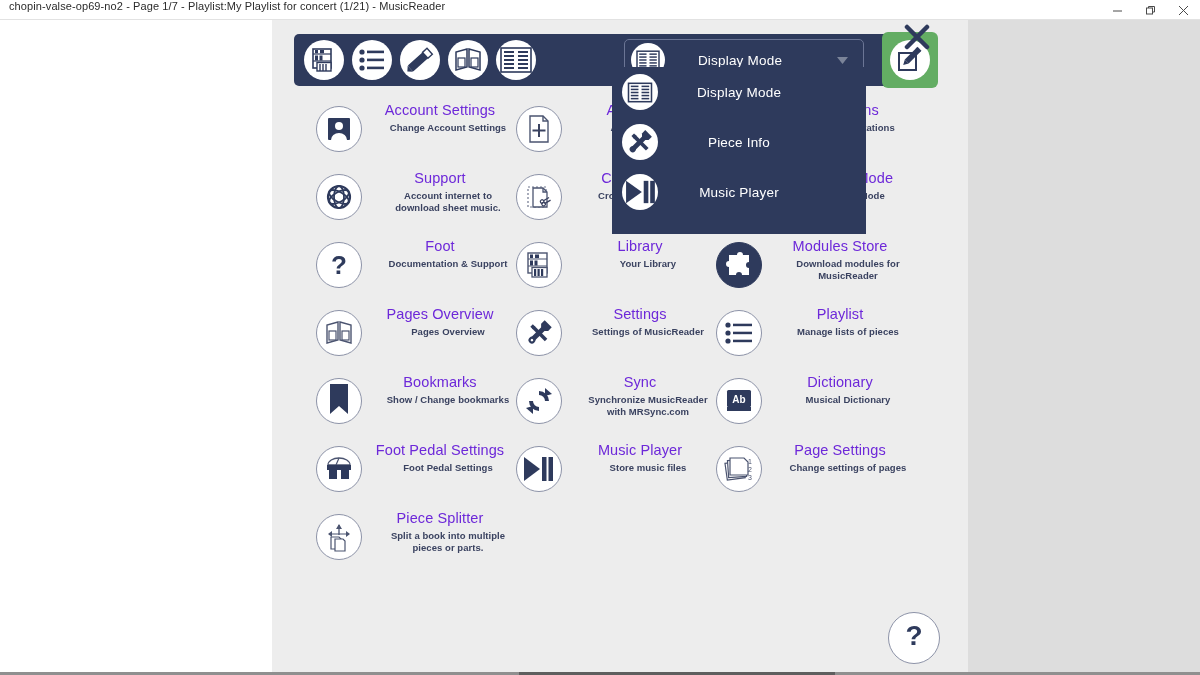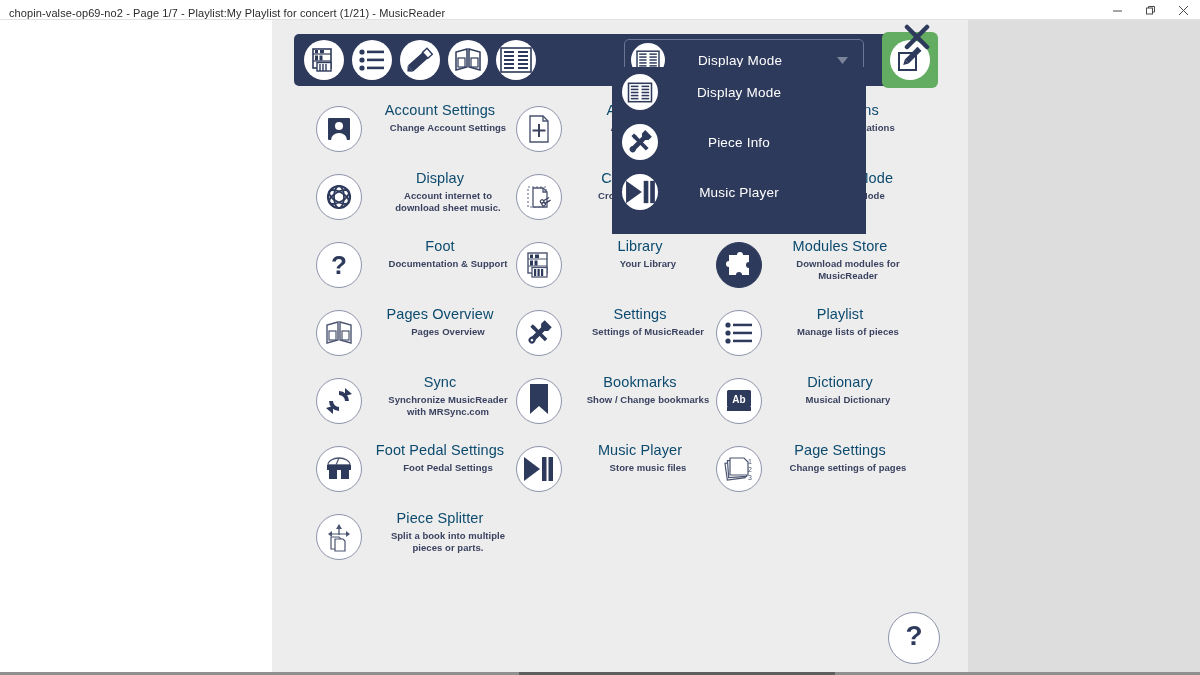--- a/index.html
+++ b/index.html
@@ -9,21 +9,21 @@
     overflow: hidden;
     background: #ffffff;
   }
 
   
   .titlebar {
     position: absolute; top: 0; left: 0;
     width: 1200px; height: 20px;
     background: #ffffff;
     border-bottom: 1px solid #e2e2e2;
-    display: flex; align-items: flex-end;
+    display: flex; align-items: flex-start;
   }
   .titlebar-text {
     font-size: 11px; color: #2b2b2b;
     padding-left: 9px; white-space: nowrap;
     letter-spacing: 0.1px;
   }
   .win-controls {
     position: absolute; right: 0; top: 0;
     height: 20px; display: flex;
   }
@@ -176,21 +176,21 @@
     background: #ffffff;
     display: flex; align-items: center; justify-content: center;
     overflow: hidden;
   }
   .cell-text {
     flex: 1;
     text-align: center;
     padding-left: 2px;
   }
   .cell-title {
-    font-size: 14.5px; color: #0c4a6e;
+    font-size: 14.5px; color: #6d28d9;
     line-height: 17px;
     letter-spacing: 0.1px;
   }
   .cell-desc {
     font-size: 9.5px; color: #3a4260;
     font-weight: bold;
     line-height: 11.5px;
     margin-top: 3px;
     letter-spacing: 0.05px;
     margin-left: 16px;
@@ -489,21 +489,21 @@
         <div class="icon-circle">
           <svg width="32" height="32" viewBox="0 0 32 32">
             <circle cx="16" cy="16" r="11" class="navy-s" stroke-width="2.2"></circle>
             <ellipse cx="16" cy="16" rx="5" ry="11" class="navy-s" stroke-width="1.8"></ellipse>
             <ellipse cx="16" cy="16" rx="11" ry="5" class="navy-s" stroke-width="1.8" transform="rotate(30 16 16)"></ellipse>
             <ellipse cx="16" cy="16" rx="11" ry="5" class="navy-s" stroke-width="1.8" transform="rotate(-30 16 16)"></ellipse>
           </svg>
         </div>
       </div>
       <div class="cell-text">
-        <div class="cell-title">Display</div>
+        <div class="cell-title">Support</div>
         <div class="cell-desc">Account internet to download sheet music.</div>
       </div>
     </div>
 
     <div class="cell">
       <div class="cell-icon">
         <div class="icon-circle">
           <svg width="30" height="30" viewBox="0 0 30 30">
             <rect x="4" y="5" width="18" height="20" fill="none" stroke="#6f768e" stroke-width="1.2" stroke-dasharray="2 2"></rect>
             <path d="M9 6 h10 l4 4 v15 h-14 Z" class="wht" stroke="#4b5470" stroke-width="1.3"></path>
@@ -651,45 +651,45 @@
       </div>
       <div class="cell-text">
         <div class="cell-title">Playlist</div>
         <div class="cell-desc">Manage lists of pieces</div>
       </div>
     </div>
 
     <div class="cell">
       <div class="cell-icon">
         <div class="icon-circle">
+          <svg width="26" height="34" viewBox="0 0 26 34">
+            <path d="M4 0 h18 v30 l-9 -8 l-9 8 Z" class="navy"></path>
+          </svg>
+        </div>
+      </div>
+      <div class="cell-text">
+        <div class="cell-title">Bookmarks</div>
+        <div class="cell-desc">Show / Change bookmarks</div>
+      </div>
+    </div>
+
+    <div class="cell">
+      <div class="cell-icon">
+        <div class="icon-circle">
           <svg width="30" height="30" viewBox="0 0 30 30">
             <path d="M15 5 a10 10 0 0 1 10 10 h-4 a6 6 0 0 0 -6 -6 Z" class="navy"></path>
             <path d="M15 25 a10 10 0 0 1 -10 -10 h4 a6 6 0 0 0 6 6 Z" class="navy"></path>
             <polygon points="21,2 28,8 21,10" class="navy"></polygon>
             <polygon points="9,28 2,22 9,20" class="navy"></polygon>
           </svg>
         </div>
       </div>
       <div class="cell-text">
         <div class="cell-title">Sync</div>
         <div class="cell-desc">Synchronize MusicReader with MRSync.com</div>
-      </div>
-    </div>
-
-    <div class="cell">
-      <div class="cell-icon">
-        <div class="icon-circle">
-          <svg width="26" height="34" viewBox="0 0 26 34">
-            <path d="M4 0 h18 v30 l-9 -8 l-9 8 Z" class="navy"></path>
-          </svg>
-        </div>
-      </div>
-      <div class="cell-text">
-        <div class="cell-title">Bookmarks</div>
-        <div class="cell-desc">Show / Change bookmarks</div>
       </div>
     </div>
 
     <div class="cell">
       <div class="cell-icon">
         <div class="icon-circle">
           <svg width="30" height="26" viewBox="0 0 30 26">
             <rect x="3" y="2" width="24" height="17" rx="1.5" class="navy"></rect>
             <text x="15" y="15" font-family="Liberation Sans, sans-serif" font-size="10" font-weight="bold" fill="#ffffff" text-anchor="middle">Ab</text>
             <rect x="3" y="19" width="24" height="4" class="navy"></rect>

